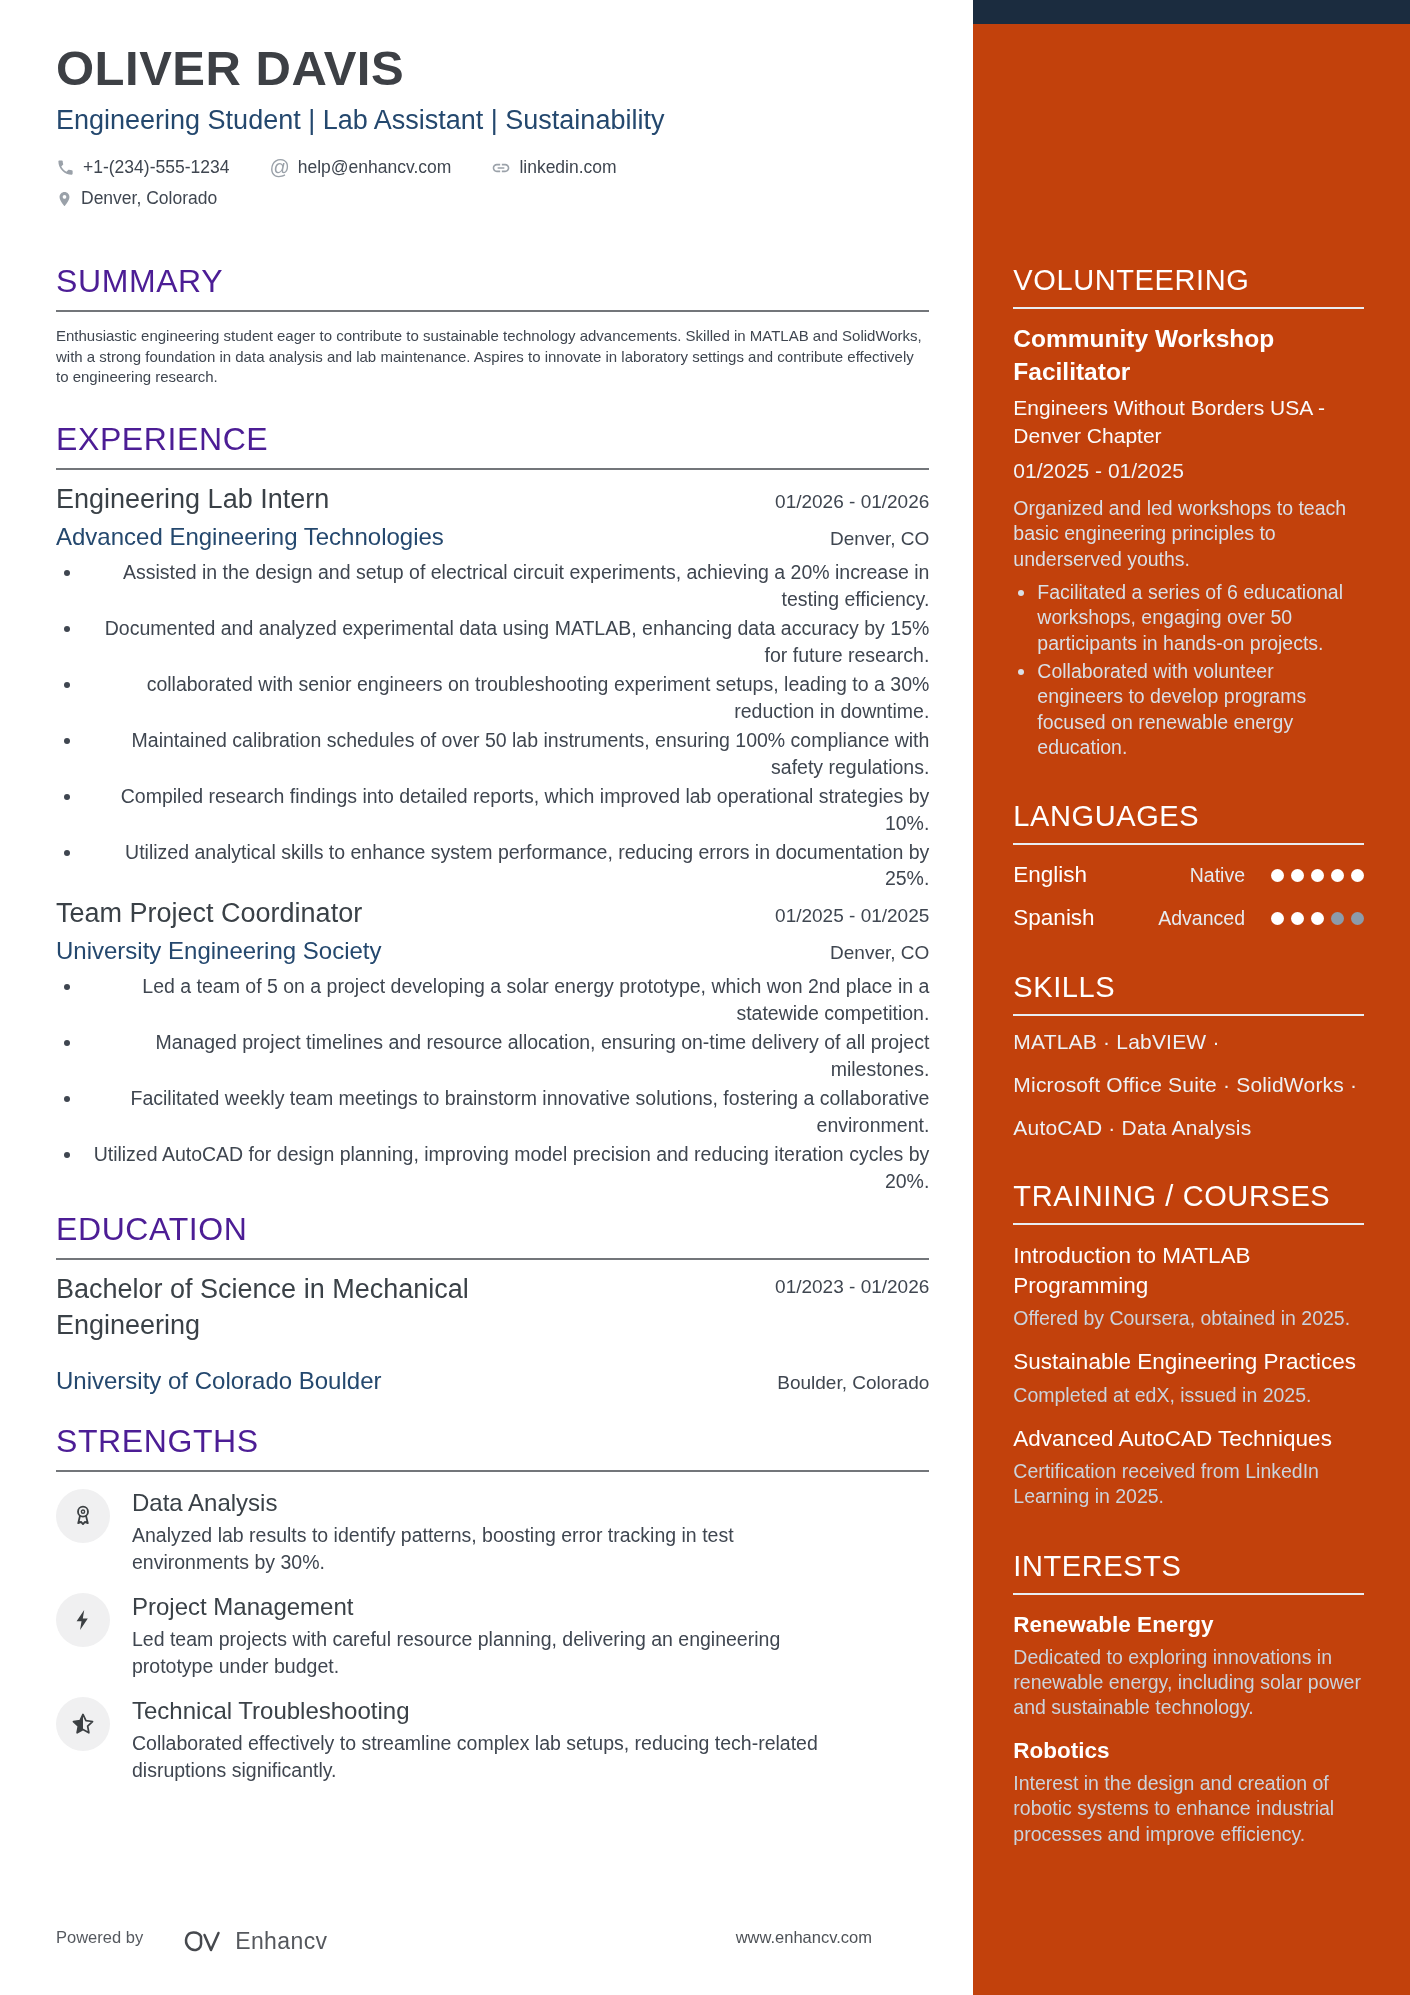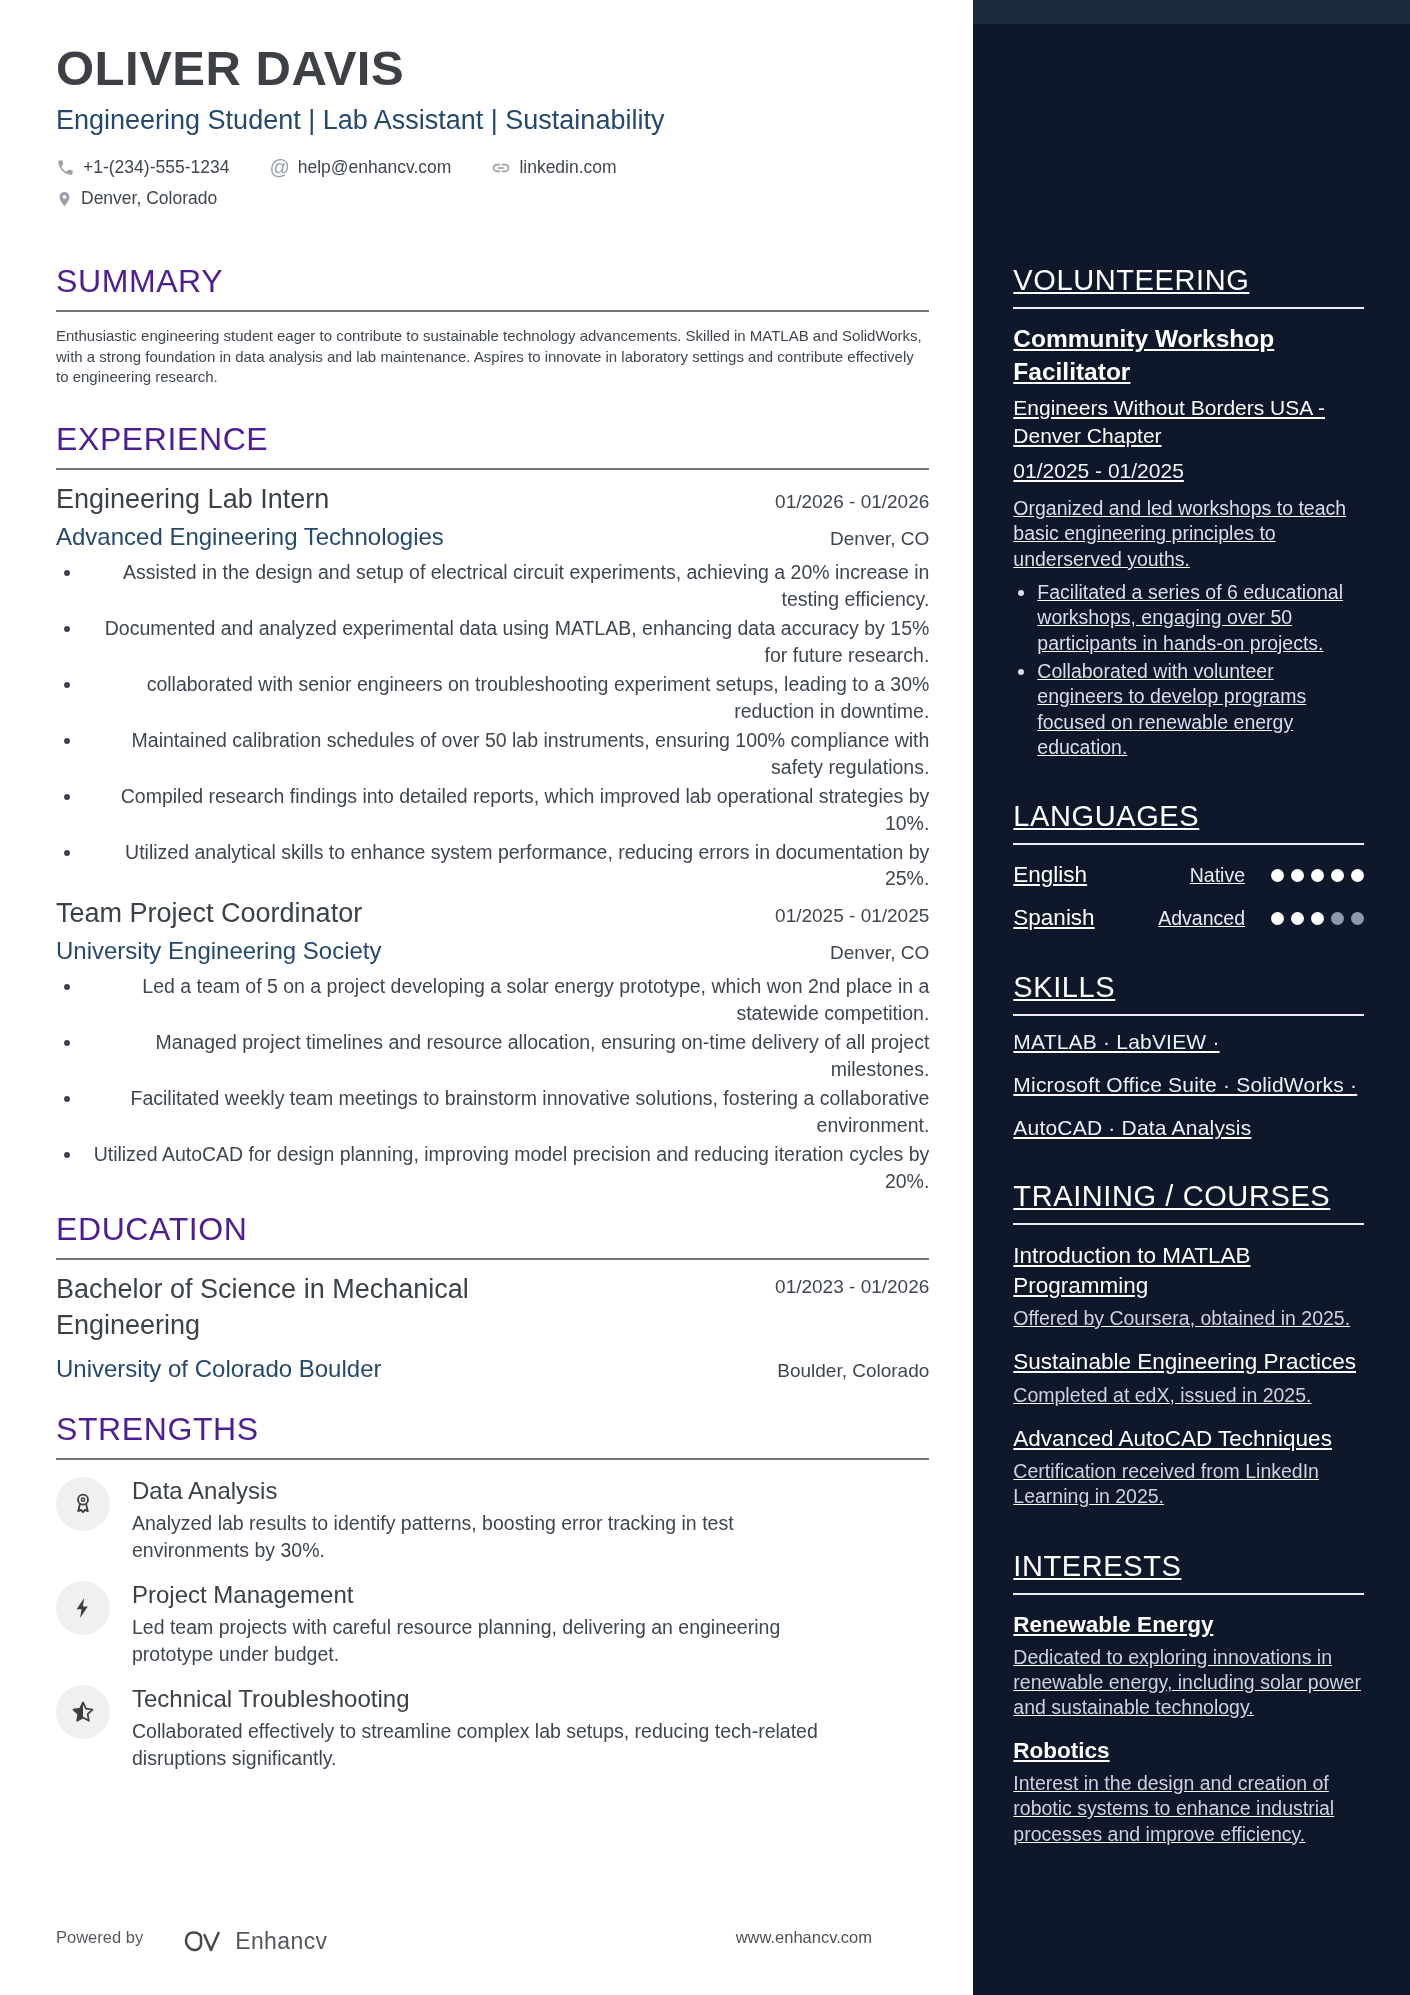--- a/index.html
+++ b/index.html
@@ -32,36 +32,36 @@
   .job-dates { font-size:19px; color:#3F4650; white-space:nowrap; }
   .job-sub { margin-top:8px; }
   .company { font-size:24px; color:#24486E; }
   .job-loc { font-size:19px; color:#3F4650; white-space:nowrap; }
   ul.bullets { margin-top:8px; padding-left:27px; }
   ul.bullets li { font-size:19.5px; line-height:1.38; margin-bottom:2px; color:#3F4650; }
 
   .edu-degree { font-size:27px; color:#3A4147; line-height:1.33; max-width:540px; margin-top:12px; }
   .edu-head { align-items:flex-start; }
   .edu-head .job-dates { margin-top:16px; }
-  .edu-sub { margin-top:12px; }
+  .edu-sub { margin-top:24px; }
 
   .strength { display:flex; gap:22px; margin-top:17px; align-items:flex-start; }
   .s-iconwrap { width:54px; height:54px; border-radius:50%; background:#F0F0F1; flex:none;
                 display:flex; align-items:center; justify-content:center; }
   .s-title { font-size:24px; color:#3A4147; }
   .s-text { font-size:19.5px; line-height:1.38; color:#3F4650; margin-top:5px; max-width:700px; }
 
   .footer { position:absolute; left:56px; bottom:38px; width:816px; display:flex; }
   .powered { font-size:16.5px; color:#55595F; }
   .logo-mark { margin-left:38px; display:inline-flex; }
   .wordmark { font-size:23px; color:#55585D; margin-left:10px; letter-spacing:0.4px; }
   .site-url { margin-left:auto; font-size:16.5px; color:#4E5257; }
 
   
-  .sidebar { width:494px; background:#0f172a; color:#fff; position:relative;text-decoration:underline; }
+  .sidebar { width:494px; background:#c2410c; color:#fff; position:relative; }
   .top-strip { height:24px; background:#1B2C3F; }
   .sb-content { padding:0 46px 0 40px; }
   .sb-heading { font-size:29px; font-weight:400; letter-spacing:0.6px; color:#FFFFFF;
                 padding-bottom:10px; border-bottom:2px solid #E9EDF2; margin-top:40px; }
   .sb-heading.first { margin-top:240px; }
 
   .vol-role { font-size:24.5px; font-weight:700; line-height:1.35; margin-top:13px; color:#FFF; }
   .vol-org { font-size:21px; line-height:1.33; margin-top:6px; color:#FAFBFC; }
   .vol-dates { font-size:21px; margin-top:9px; color:#F1F4F8; }
   .vol-desc { font-size:19.5px; line-height:1.3; margin-top:13px; color:#D9DFE6; }

